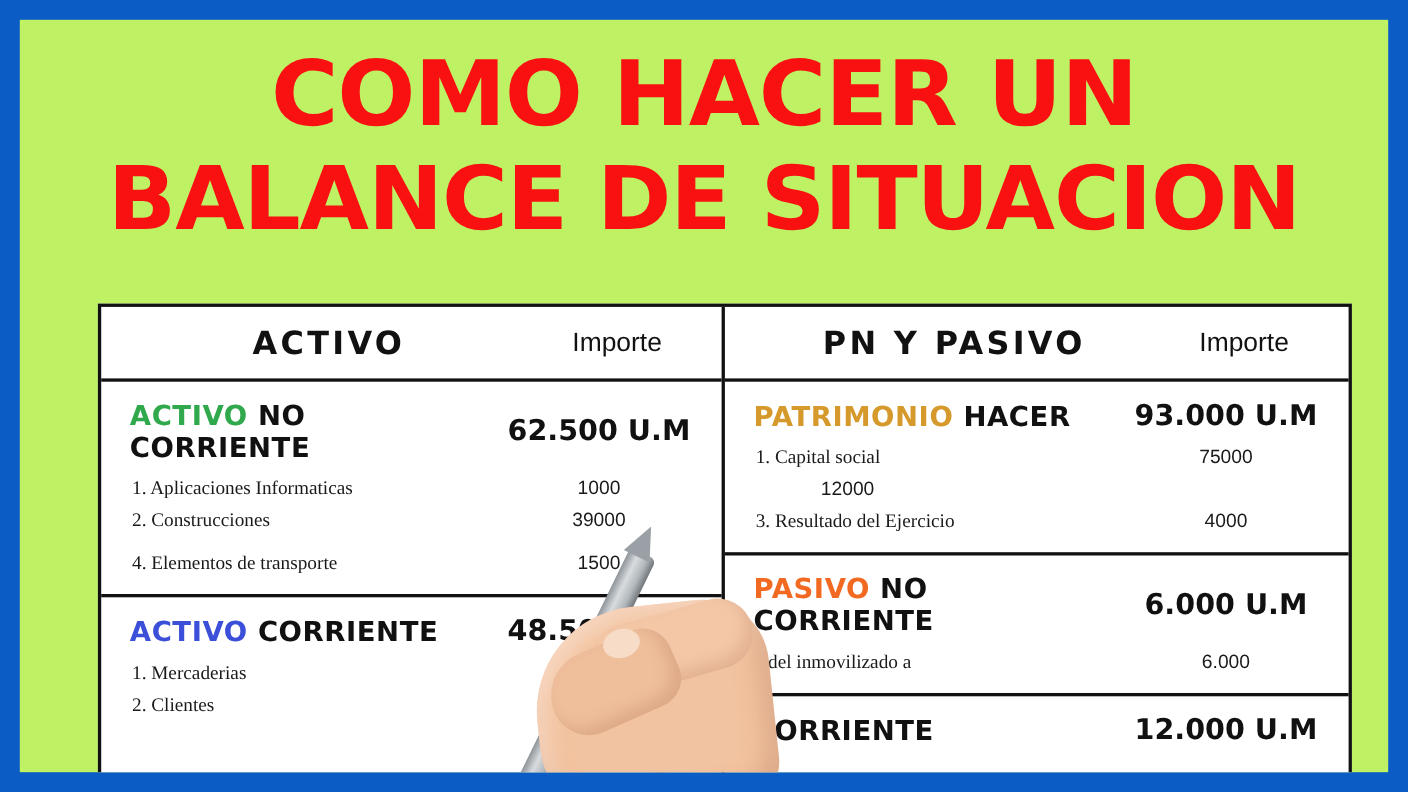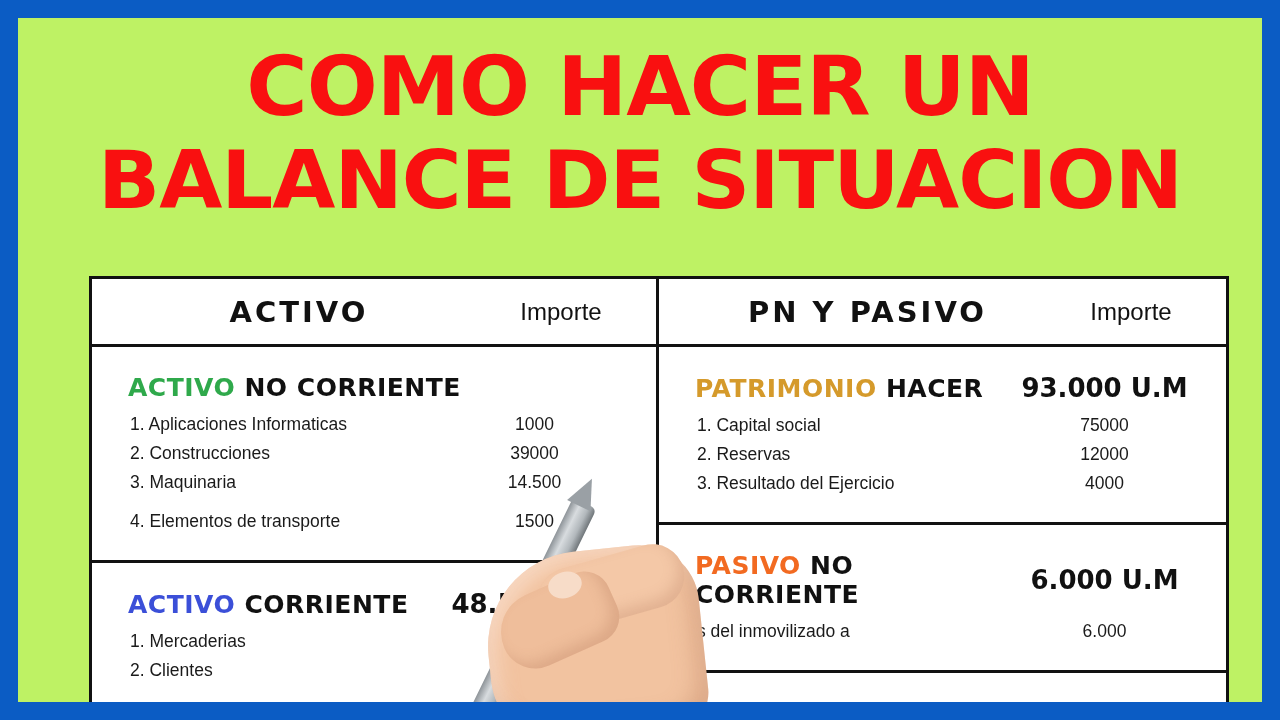--- a/index.html
+++ b/index.html
@@ -91,21 +91,21 @@
   }
   .hdr-amount {
     width: 190px;
     text-align: center;
     font-size: 24px;
     color: #111;
     font-family: "Liberation Sans", sans-serif;
   }
   .section {
     box-sizing: border-box;
-    padding: 14px;
+    padding: 4px;
   }
   .section + .section {
     border-top: 3px solid #111;
   }
   .sec-head {
     display: flex;
     align-items: center;
     padding: 12px 0 8px 0;
   }
   .sec-head .name {
@@ -128,20 +128,21 @@
   .line {
     display: flex;
     align-items: center;
     font-size: 17.5px;
     color: #1a1a1a;
     padding: 4px 0;
   }
   .line .lbl {
     flex: 1;
     padding-left: 24px;
+    font-family: Liberation Serif, serif;
   }
   .line .val {
     width: 215px;
     text-align: center;
   }
   .spacer { height: 10px; }
 
   
   .c-green { color: #2FA94B; }
   .c-blue  { color: #3B4FD8; }
@@ -241,32 +242,29 @@
           <div class="hdr-title">ACTIVO</div>
           <div class="hdr-amount">Importe</div>
         </div>
 
         <div class="section">
           <div class="sec-head">
             <div class="name c-green">
               <span>ACTIVO</span>
               <span class="w2">NO CORRIENTE</span>
             </div>
+            <div class="amt">62.500 U.M</div>
           </div>
           <div class="line">
             <div class="lbl">1. Aplicaciones Informaticas</div>
             <div class="val">1000</div>
           </div>
           <div class="line">
             <div class="lbl">2. Construcciones</div>
             <div class="val">39000</div>
-          </div>
-          <div class="line">
-            <div class="lbl">3. Maquinaria</div>
-            <div class="val">14.500</div>
           </div>
           <div class="spacer"></div>
           <div class="line">
             <div class="lbl">4. Elementos de transporte</div>
             <div class="val">1500</div>
           </div>
           <div class="spacer"></div>
         </div>
 
         <div class="section">
@@ -300,21 +298,20 @@
               <span>PATRIMONIO</span>
               <span class="w2">HACER</span>
             </div>
             <div class="amt">93.000 U.M</div>
           </div>
           <div class="line">
             <div class="lbl">1. Capital social</div>
             <div class="val">75000</div>
           </div>
           <div class="line">
-            <div class="lbl">2. Reservas</div>
             <div class="val">12000</div>
           </div>
           <div class="line">
             <div class="lbl">3. Resultado del Ejercicio</div>
             <div class="val">4000</div>
           </div>
           <div class="spacer"></div>
         </div>
 
         <div class="section">

